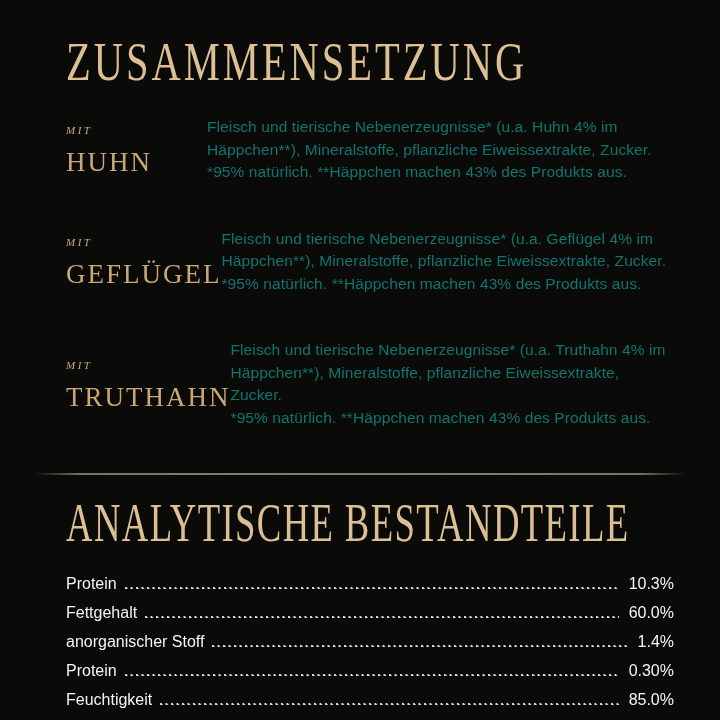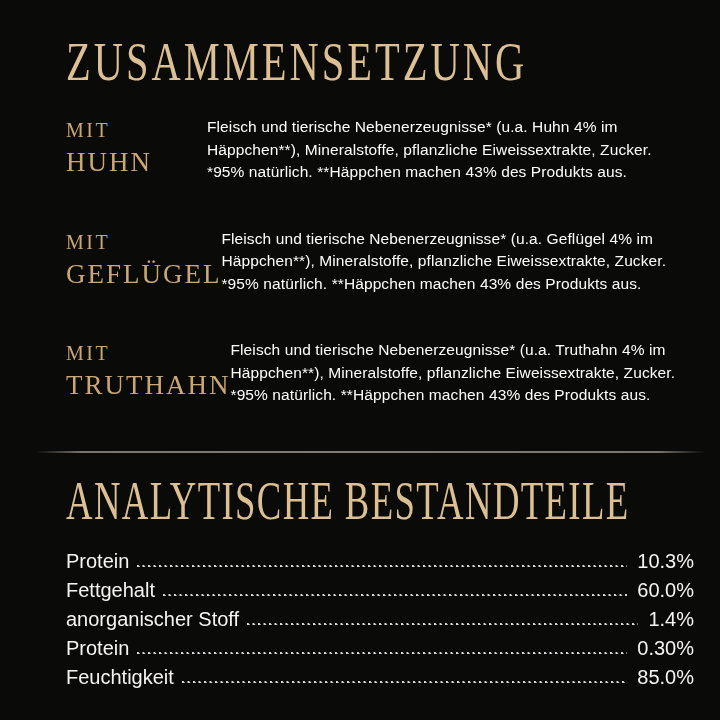--- a/index.html
+++ b/index.html
@@ -10,21 +10,21 @@
   body {
     width: 720px;
     height: 720px;
     overflow: hidden;
     font-family: "Liberation Sans", sans-serif;
   }
   .page {
     box-sizing: border-box;
     width: 720px;
     height: 524px;
-    padding: 34px 26px 0 66px;
+    padding: 34px 46px 0 66px;
     background: #0a0a09;
   }
   
   .display-heading {
     font-family: "Liberation Serif", serif;
     font-weight: 400;
     color: #dcbf92;
     font-size: 54px;
     line-height: 56px;
     letter-spacing: 4px;
@@ -44,33 +44,34 @@
     display: flex;
     align-items: center;
     margin-bottom: 44px;
   }
   .variant-label {
     flex: 0 0 141px;
     color: #cba873;
     font-family: "Liberation Serif", serif;
   }
   .variant-prefix {
-    font-size: 20px;
+    font-size: 11px;
     letter-spacing: 2.5px;
     line-height: 17px;
+    font-style: italic;
   }
   .variant-name {
     font-size: 27px;
     letter-spacing: 2px;
     line-height: 30px;
     margin-top: 8px;
     white-space: nowrap;
   }
   .variant-desc {
-    color: #ffffff;
+    color: #0f766e;
     font-size: 15.5px;
     line-height: 22.5px;
     letter-spacing: 0.1px;
   }
   
   .divider {
     border: none;
     height: 2px;
     margin: 26px -11px 18px -31px;
     background: linear-gradient(to right,
@@ -79,21 +80,21 @@
       #847c71 50%,
       #7c7469 93%,
       rgba(124,116,105,0) 100%);
   }
   
   .analysis-table { margin-top: 22px; }
   .analysis-row {
     display: flex;
     align-items: baseline;
     color: #f5f4f2;
-    font-size: 20px;
+    font-size: 16px;
     line-height: 21px;
     margin-bottom: 8px;
   }
   .row-label { white-space: nowrap; }
   .dot-leader {
     flex: 1;
     height: 3px;
     align-self: flex-end;
     margin: 0 10px 4px 8px;
     background-image: radial-gradient(circle at 1.2px 1.2px, #dddcda 1.1px, rgba(0,0,0,0) 1.3px);

